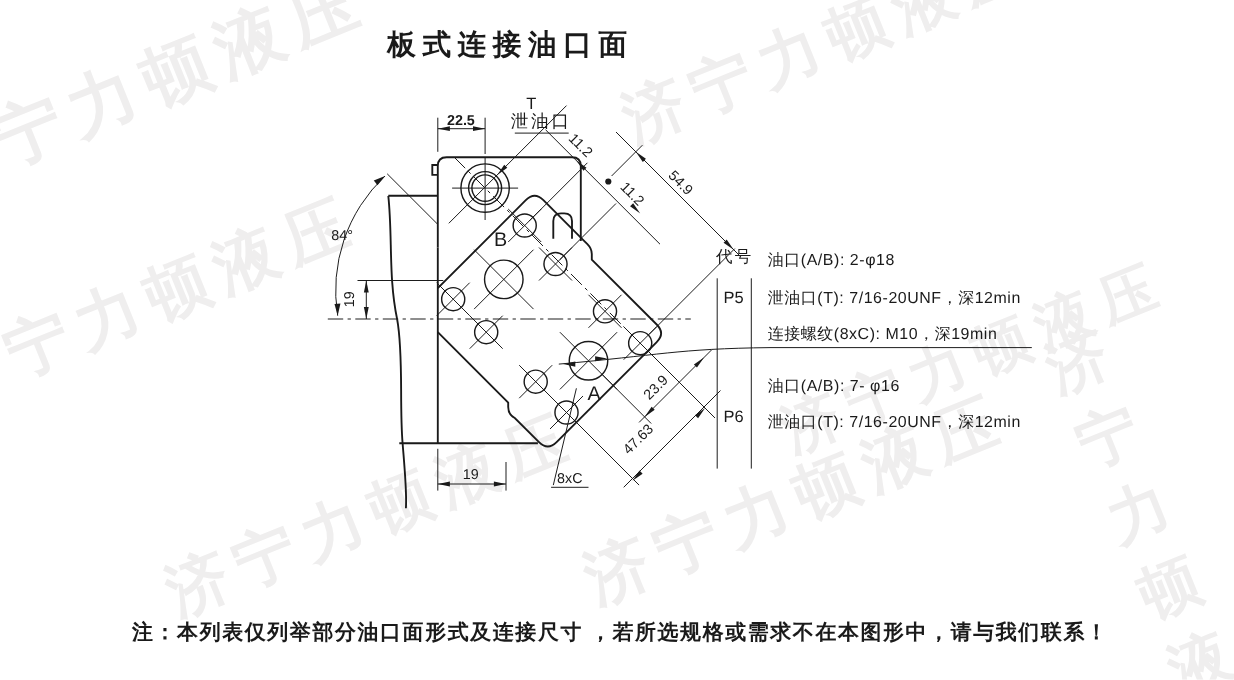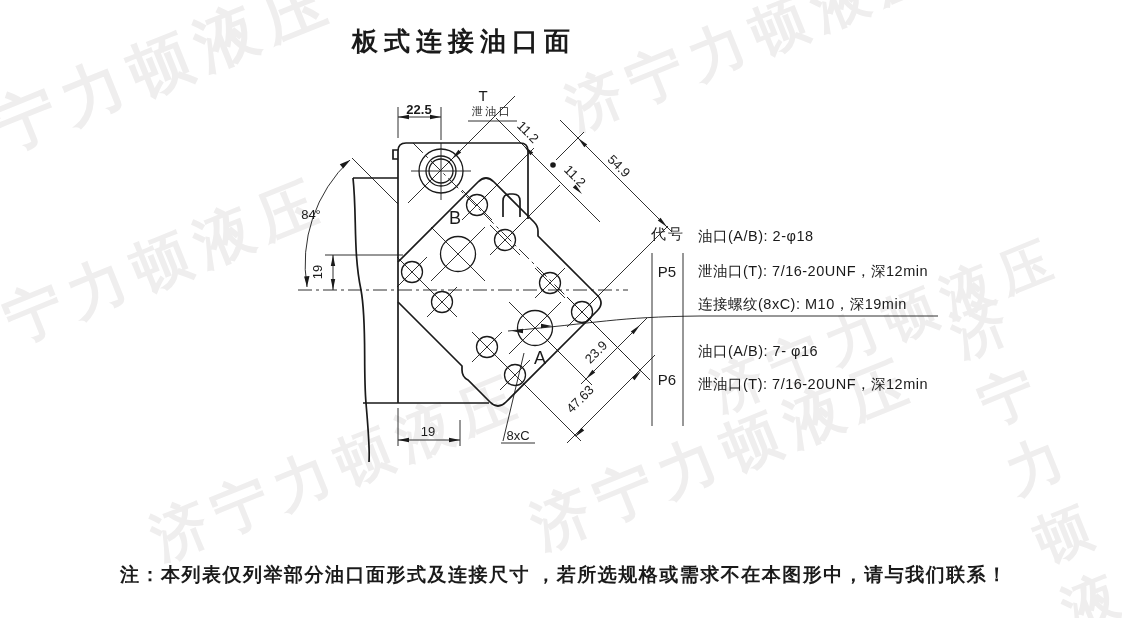--- a/index.html
+++ b/index.html
@@ -7,21 +7,21 @@
           font-family:"Liberation Sans",sans-serif;color:#1a1a1a;}
   .abs{position:absolute;white-space:nowrap;}
   .ctr{transform:translate(-50%,-50%);}
   .title{font-size:26px;font-weight:bold;letter-spacing:6px;}
   .dim{font-size:13px;}
   .rot45{transform:translate(-50%,-50%) rotate(45deg);}
   .rotm45{transform:translate(-50%,-50%) rotate(-45deg);}
   .rotm90{transform:translate(-50%,-50%) rotate(-90deg);}
   .portlbl{font-size:18px;}
   .tlbl{font-size:15px;}
-  .tname{font-size:11px;letter-spacing:2.5px;font-family:Liberation Serif, serif;}
+  .tname{font-size:16px;letter-spacing:2.5px;font-family:Liberation Serif, serif;}
   .tbl-hdr{font-size:15px;letter-spacing:2px;}
   .tbl-code{font-size:15px;}
   .spec{font-size:14.5px;letter-spacing:0.5px;transform:translateY(-50%);}
   .note{font-size:19px;font-weight:bold;letter-spacing:1.5px;}
   .wm{position:absolute;font-weight:bold;color:#efeeee;letter-spacing:10px;
       transform:rotate(-22deg);pointer-events:none;user-select:none;}
   svg{position:absolute;left:0;top:0;}
   .thin{stroke:#1a1a1a;stroke-width:0.9;fill:none;}
   .main{stroke:#1a1a1a;stroke-width:1.7;fill:none;}
   .mid{stroke:#1a1a1a;stroke-width:1.3;fill:none;}

